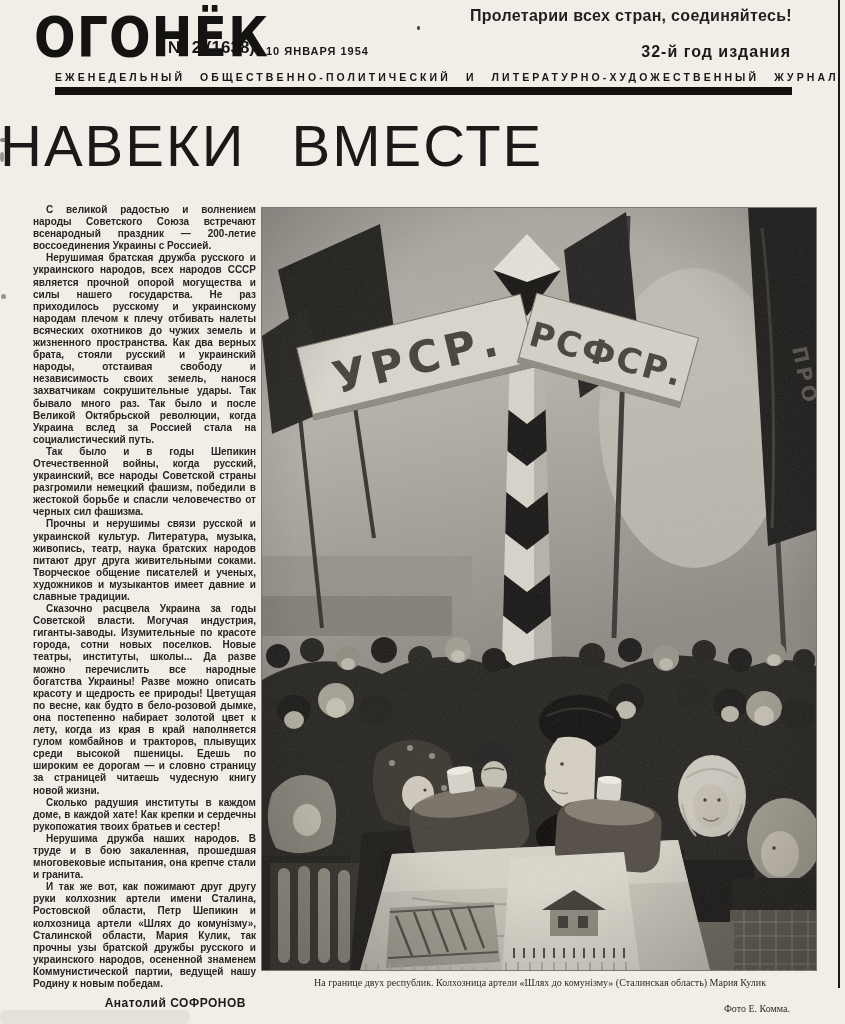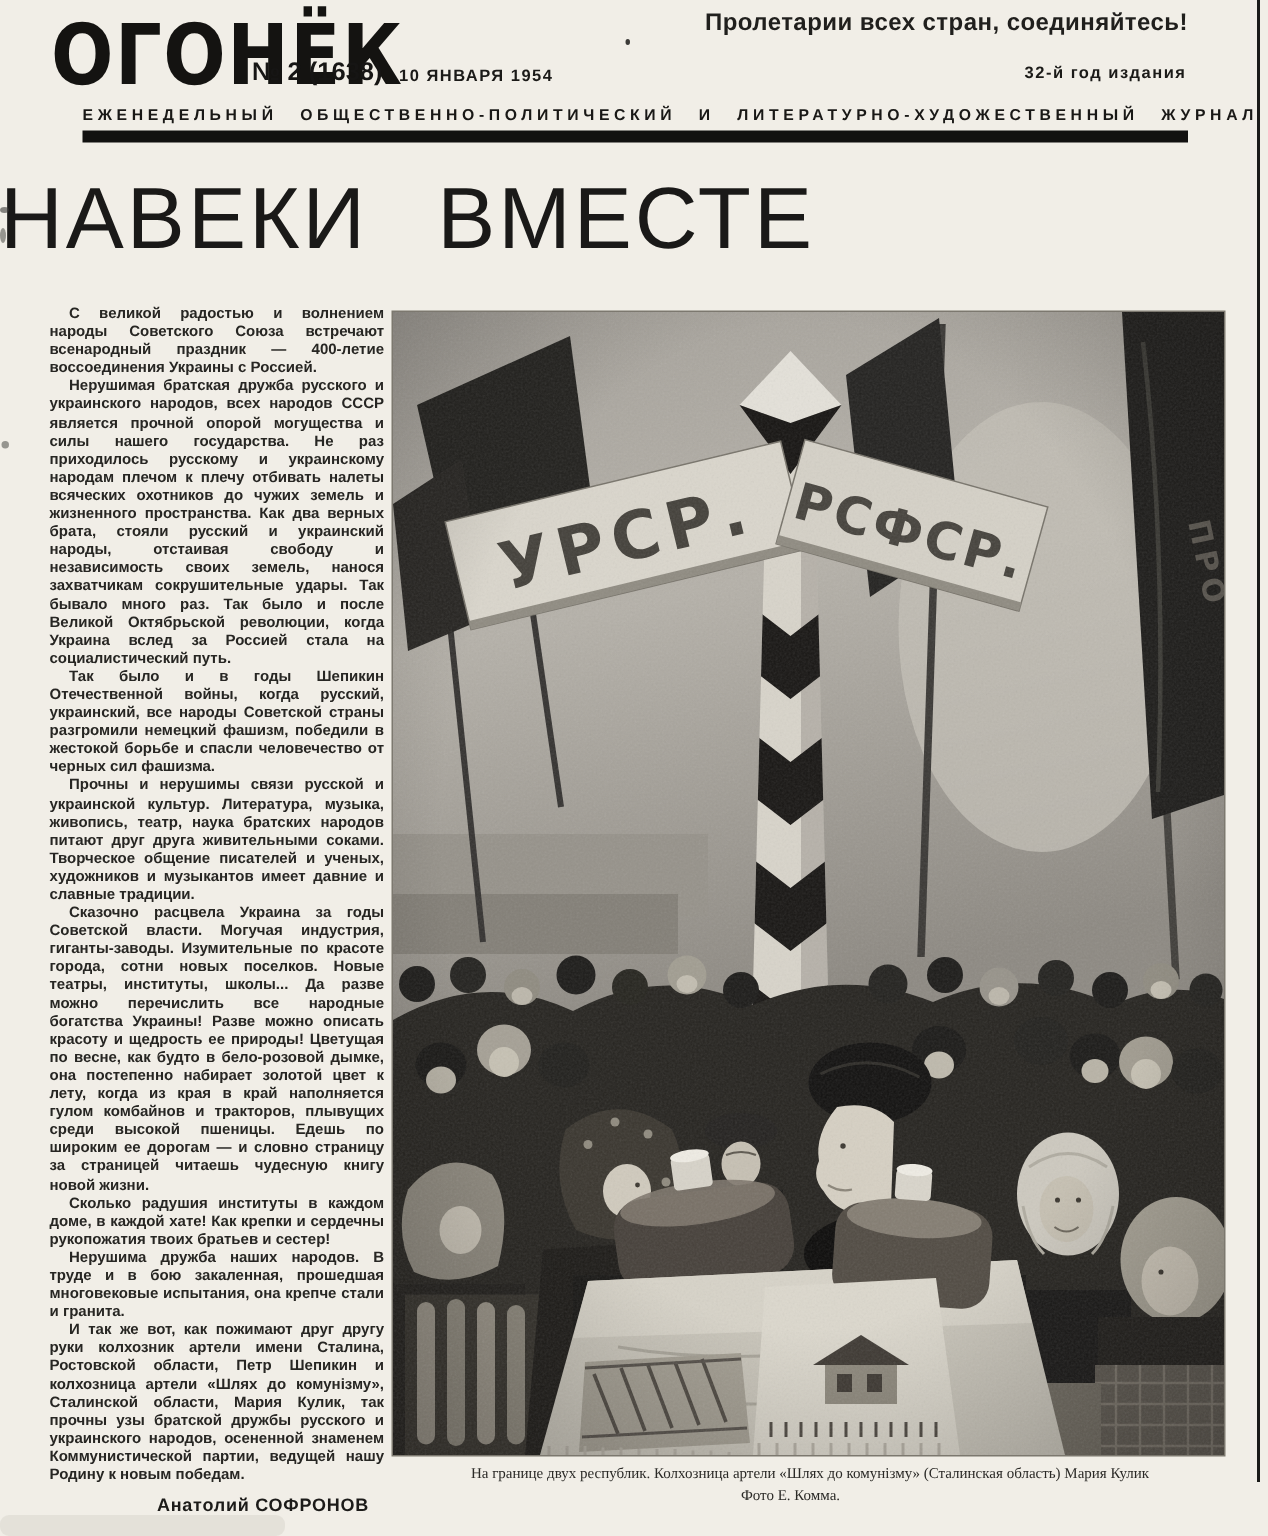--- a/index.html
+++ b/index.html
@@ -12,21 +12,21 @@
   
   .slogan{position:absolute;top:7px;right:53px;font-weight:bold;font-size:16px;letter-spacing:.3px;color:#201f1d;}
   .logo{
     position:absolute;top:9px;left:34px;
     font-family:"DejaVu Sans",sans-serif;font-weight:bold;font-size:49px;line-height:1;
     letter-spacing:1px;color:#141311;
     transform:scaleY(1.14);transform-origin:top left;
   }
   .issue{position:absolute;top:38px;left:168px;font-weight:bold;font-size:17px;color:#161514;}
   .idate{position:absolute;top:45px;left:266px;font-weight:bold;font-size:11px;letter-spacing:1px;color:#1b1a18;}
-  .edition{position:absolute;top:43px;right:54px;font-weight:bold;font-size:11px;letter-spacing:1px;color:#1b1a18;}
+  .edition{position:absolute;top:43px;right:54px;font-weight:bold;font-size:16px;letter-spacing:1px;color:#1b1a18;}
   .subtitle{
     position:absolute;top:71px;left:55px;width:740px;
     font-weight:bold;font-size:10.5px;letter-spacing:3.1px;word-spacing:9px;
     white-space:nowrap;color:#191816;
   }
   .rule{position:absolute;top:87px;left:55px;width:737px;height:8px;background:#121110;}
   
   .title{
     position:absolute;top:117px;left:0;width:845px;text-align:left;
     font-size:58px;font-weight:normal;line-height:1;
@@ -45,21 +45,21 @@
     position:absolute;top:208px;left:262px;width:554px;height:762px;
     background:#9a968e;outline:1px solid #7c786f;
   }
   .photo svg{display:block;}
   
   .caption{
     position:absolute;top:977px;left:264px;width:552px;
     font-family:"Liberation Serif",serif;font-size:10px;line-height:11.5px;
     text-align:center;color:#2b2a27;
   }
-  .credit{margin-top:3px;padding-right:26px;}
+  .credit{margin-top:14px;text-align:right;padding-right:26px;}
   
   .edge-right{position:absolute;top:0;left:838px;width:2px;height:988px;background:#1a1a18;}
   .speck{position:absolute;background:#3c3b38;border-radius:50%;}
   .sp1{top:26px;left:417px;width:3px;height:4px;}
   .sp2{top:138px;left:0;width:6px;height:4px;opacity:.6;}
   .sp3{top:152px;left:0;width:4px;height:10px;opacity:.5;}
   .sp4{top:294px;left:1px;width:5px;height:5px;opacity:.5;}
   .bottom-wash{position:absolute;top:1010px;left:0;width:190px;height:14px;background:#dedbd3;opacity:.7;border-radius:6px;}
 </style>
 </head>
@@ -69,21 +69,21 @@
 <div class="logo">ОГОНЁК</div>
 <div class="issue">№ 2 (1638)</div>
 <div class="idate">10 ЯНВАРЯ 1954</div>
 <div class="edition">32-й год издания</div>
 <div class="subtitle">ЕЖЕНЕДЕЛЬНЫЙ ОБЩЕСТВЕННО-ПОЛИТИЧЕСКИЙ И ЛИТЕРАТУРНО-ХУДОЖЕСТВЕННЫЙ ЖУРНАЛ</div>
 <div class="rule"></div>
 
 <div class="title">НАВЕКИ ВМЕСТЕ</div>
 
 <div class="column">
-  <p>С великой радостью и волнением народы Советского Союза встречают всенародный праздник — 400-летие воссоединения Украины с Россией.</p>
+  <p>С великой радостью и волнением народы Советского Союза встречают всенародный праздник — 200-летие воссоединения Украины с Россией.</p>
   <p>Нерушимая братская дружба русского и украинского народов, всех народов СССР является прочной опорой могущества и силы нашего государства. Не раз приходилось русскому и украинскому народам плечом к плечу отбивать налеты всяческих охотников до чужих земель и жизненного пространства. Как два верных брата, стояли русский и украинский народы, отстаивая свободу и независимость своих земель, нанося захватчикам сокрушительные удары. Так бывало много раз. Так было и после Великой Октябрьской революции, когда Украина вслед за Россией стала на социалистический путь.</p>
   <p>Так было и в годы Шепикин Отечественной войны, когда русский, украинский, все народы Советской страны разгромили немецкий фашизм, победили в жестокой борьбе и спасли человечество от черных сил фашизма.</p>
   <p>Прочны и нерушимы связи русской и украинской культур. Литература, музыка, живопись, театр, наука братских народов питают друг друга живительными соками. Творческое общение писателей и ученых, художников и музыкантов имеет давние и славные традиции.</p>
   <p>Сказочно расцвела Украина за годы Советской власти. Могучая индустрия, гиганты-заводы. Изумительные по красоте города, сотни новых поселков. Новые театры, институты, школы... Да разве можно перечислить все народные богатства Украины! Разве можно описать красоту и щедрость ее природы! Цветущая по весне, как будто в бело-розовой дымке, она постепенно набирает золотой цвет к лету, когда из края в край наполняется гулом комбайнов и тракторов, плывущих среди высокой пшеницы. Едешь по широким ее дорогам — и словно страницу за страницей читаешь чудесную книгу новой жизни.</p>
   <p>Сколько радушия институты в каждом доме, в каждой хате! Как крепки и сердечны рукопожатия твоих братьев и сестер!</p>
   <p>Нерушима дружба наших народов. В труде и в бою закаленная, прошедшая многовековые испытания, она крепче стали и гранита.</p>
   <p>И так же вот, как пожимают друг другу руки колхозник артели имени Сталина, Ростовской области, Петр Шепикин и колхозница артели «Шлях до комунізму», Сталинской области, Мария Кулик, так прочны узы братской дружбы русского и украинского народов, осененной знаменем Коммунистической партии, ведущей нашу Родину к новым победам.</p>
   <div class="byline">Анатолий СОФРОНОВ</div>
 </div>
 

